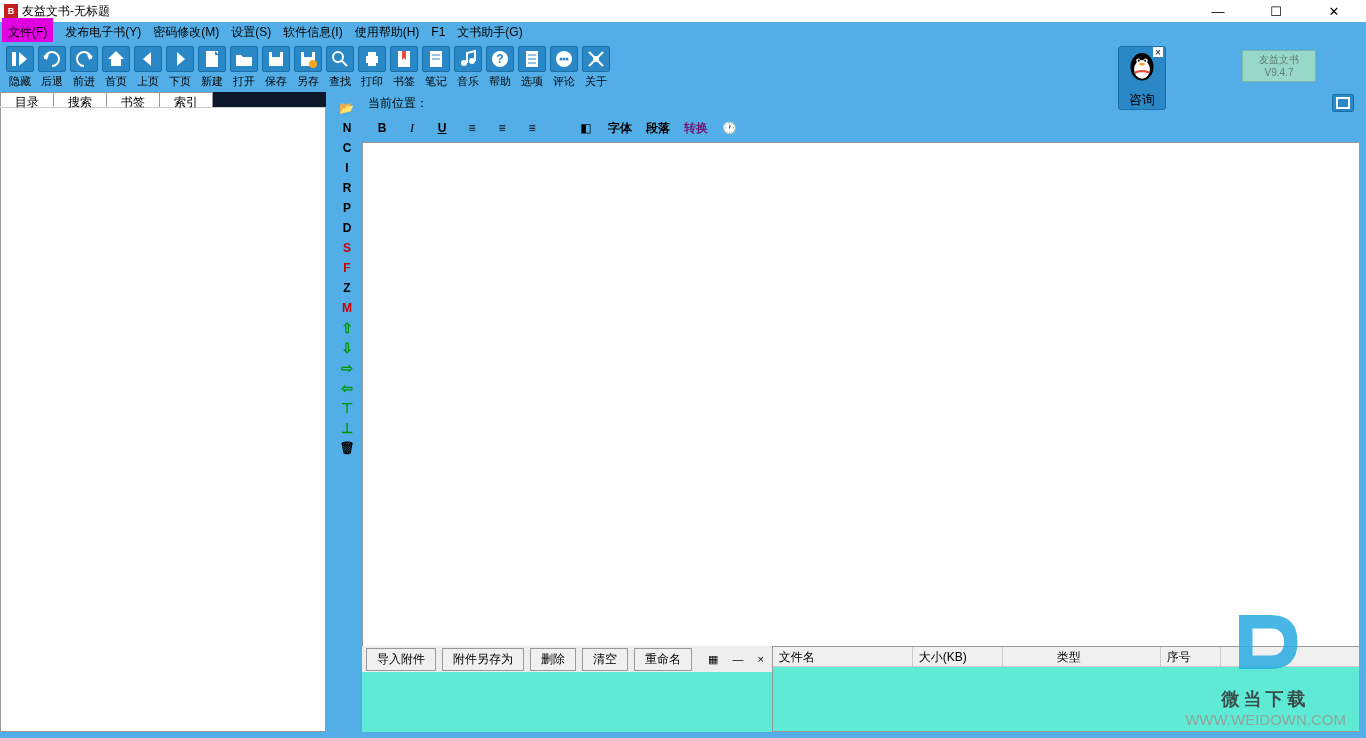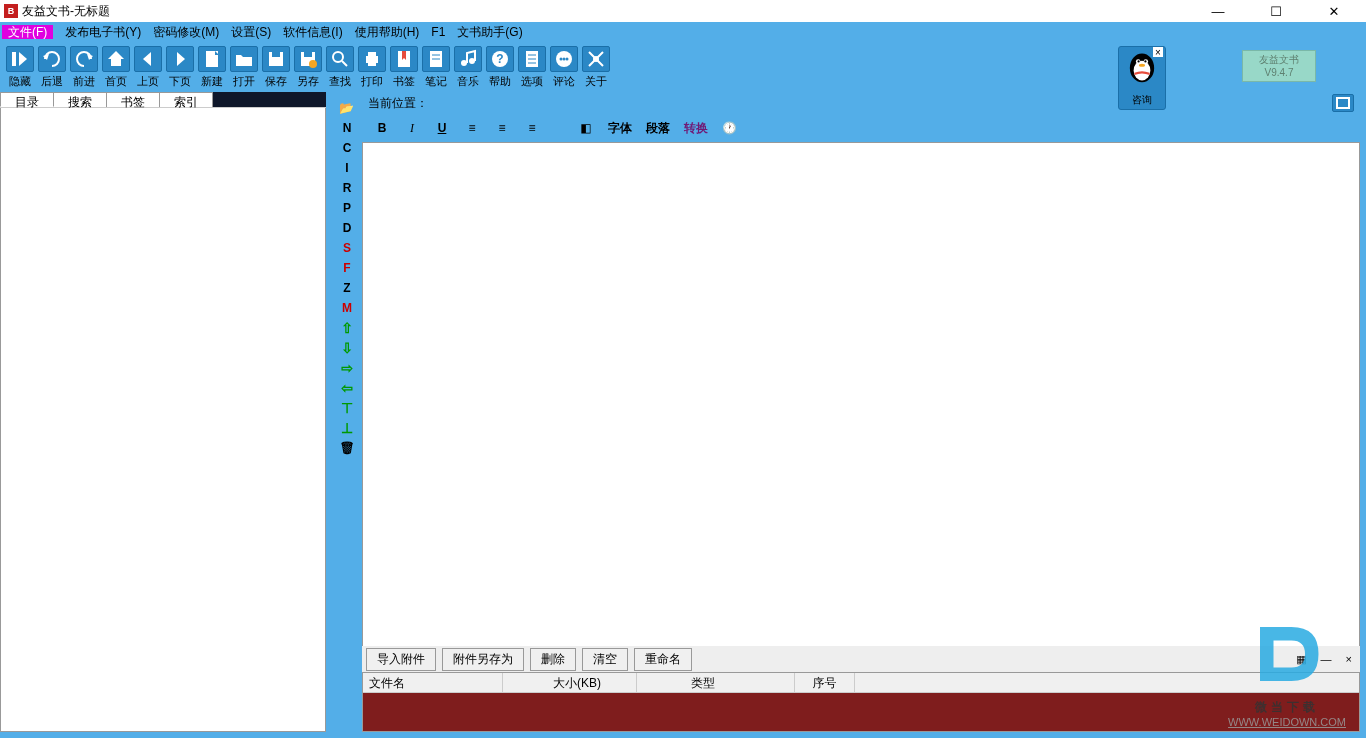--- a/index.html
+++ b/index.html
@@ -3,21 +3,21 @@
 <meta charset="utf-8">
 <style>
 * { margin: 0; padding: 0; box-sizing: border-box; font-family: "Microsoft YaHei", SimSun, sans-serif; }
 body { width: 1366px; height: 738px; background: #fff; overflow: hidden; display: flex; flex-direction: column; }
 .titlebar { height: 22px; background: #fff; display: flex; align-items: center; padding: 0 4px; font-size: 12px; }
 .titlebar-icon { width: 14px; height: 14px; background: #c41e1e; margin-right: 4px; display: inline-flex; align-items: center; justify-content: center; color:#fff; font-size:9px; font-weight:bold;}
 .titlebar-title { flex: 1; }
 .win-controls { display: flex; gap: 18px; padding-right:8px; }
 .win-btn { width: 40px; height: 20px; display:flex; align-items:center; justify-content:center; font-size:13px; cursor:pointer;}
 .menubar { height: 20px; background: #53aee8; display: flex; align-items: center; font-size: 12px; padding-left: 2px; gap: 12px; }
-.menu-first { background: #e000e0; color: #ffffff; padding: 0 6px; height:14px; display:flex; align-items:center;}
+.menu-first { background: #e000e0; color: #000000; padding: 0 6px; height:28px; display:flex; align-items:center;}
 .menu-item { color: #000; cursor: pointer; }
 .toolbar { height: 50px; background: #53aee8; display: flex; align-items: center; padding-left: 4px; position: relative; }
 .tool-btn { width: 32px; display: flex; flex-direction: column; align-items: center; gap: 2px; cursor:pointer; }
 .tool-icon { width: 28px; height: 26px; background: #2b88c6; border: 1px solid #1a6fa8; border-radius: 2px; display:flex; align-items:center; justify-content:center; color:#fff; }
 .tool-label { font-size: 11px; color: #000; }
 .qq-panel { position: absolute; right: 200px; top: 4px; width: 48px; height: 64px; background: #2b88c6; border:1px solid #1a6fa8; border-radius:3px; display:flex; flex-direction:column; align-items:center;}
 .qq-panel .close-x { position:absolute; right:2px; top:0; font-size:10px; color:#000; cursor:pointer; background:#fff; width:10px; height:10px; display:flex;align-items:center;justify-content:center;}
 .version-box { position:absolute; right:50px; top:8px; width:74px; height:32px; background:#98d8c8; border:1px solid #7ab8a8; font-size:10px; color:#5e8070; display:flex; flex-direction:column; align-items:center; justify-content:center; line-height:1.3;}
 .main-area { flex:1; display:flex; min-height:0;}
 .left-panel { width: 332px; display:flex; flex-direction:column; border-right: 6px solid #53aee8; border-bottom:6px solid #53aee8;}
@@ -31,32 +31,32 @@
 .mid-btn.arrow { color:#090; font-size:14px;}
 .right-panel { flex:1; display:flex; flex-direction:column; border-right:6px solid #53aee8; border-bottom:6px solid #53aee8;}
 .location-bar { height:22px; background:#53aee8; display:flex; align-items:center; padding:0 6px; font-size:12px;}
 .location-bar .max-icon { margin-left:auto; width:22px; height:18px; background:#2b88c6; border:1px solid #1a6fa8; border-radius:2px; display:flex;align-items:center;justify-content:center;color:#fff;}
 .editor-toolbar { height:28px; background:#53aee8; display:flex; align-items:center; padding-left:12px; gap:14px; font-size:12px;}
 .ed-btn { cursor:pointer; min-width:16px; text-align:center;}
 .ed-btn.bold { font-weight:bold;}
 .ed-btn.italic { font-style:italic; font-family:serif;}
 .ed-btn.red { color:#701a75; font-weight:bold;}
 .editor-body { flex:1; background:#fff; border:1px solid #999; border-bottom:none;}
-.attach-panel { height:86px; background:#7f1d1d; display:flex; flex-direction:column;}
+.attach-panel { height:86px; background:#5eead4; display:flex; flex-direction:row;}
 .attach-buttons { height:26px; background:#eee; display:flex; align-items:center; padding:2px 4px; gap:6px;}
 .attach-btn { padding:2px 10px; font-size:12px; background:#f0f0f0; border:1px solid #999; cursor:pointer;}
 .attach-buttons .spacer { flex:1;}
 .attach-mini { font-size:11px; cursor:pointer; padding:0 4px;}
 .attach-table { flex:1; border:1px solid #999;}
 .attach-header { height:20px; display:flex; background:#f0f0f0; font-size:12px; border-bottom:1px solid #ccc;}
 .attach-header > div { padding:2px 6px; border-right:1px solid #ccc;}
 .watermark { position:absolute; right:20px; bottom:10px; text-align:center; pointer-events:none; opacity:0.85;}
 .watermark .logo { width:90px; height:90px; margin:0 auto;}
-.watermark .t1 { font-size:12px; font-weight:bold; color:#333; letter-spacing:4px;}
-.watermark .t2 { font-size:11px; color:#999;text-decoration:underline;}
+.watermark .t1 { font-size:18px; font-weight:bold; color:#333; letter-spacing:4px;}
+.watermark .t2 { font-size:15px; color:#999;}
 svg { display:block;}
 </style>
 </head>
 <body>
 
 <div class="titlebar">
   <span class="titlebar-icon">B</span>
   <span class="titlebar-title">友益文书-无标题</span>
   <div class="win-controls">
     <span class="win-btn">—</span>
@@ -259,21 +259,21 @@
     <svg width="38" height="38" viewBox="0 0 100 100">
       <ellipse cx="50" cy="55" rx="32" ry="38" fill="#000"></ellipse>
       <ellipse cx="50" cy="62" rx="22" ry="26" fill="#fff"></ellipse>
       <circle cx="40" cy="38" r="6" fill="#fff"></circle>
         <circle cx="60" cy="38" r="6" fill="#fff"></circle>
       <circle cx="41" cy="38" r="3" fill="#000"></circle>
         <circle cx="59" cy="38" r="3" fill="#000"></circle>
       <ellipse cx="50" cy="48" rx="8" ry="4" fill="#f5a623"></ellipse>
       <path d="M30 68 Q50 60 70 68 L70 74 Q50 66 30 74 Z" fill="#e74c3c"></path>
     </svg>
-    <span style="font-size:10px;color:#000;margin-top:8px;">咨询</span>
+    <span style="font-size:13px;color:#000;margin-top:8px;">咨询</span>
   </div>
   <div class="version-box">
     <span>友益文书</span>
     <span>V9.4.7</span>
   </div>
 </div>
 
 <div class="main-area">
   <div class="left-panel">
     <div class="tabs-row">
@@ -338,23 +338,23 @@
         <button class="attach-btn">清空</button>
         <button class="attach-btn">重命名</button>
         <span class="spacer"></span>
         <span class="attach-mini">▦</span>
         <span class="attach-mini">—</span>
         <span class="attach-mini">×</span>
       </div>
       <div class="attach-table">
         <div class="attach-header">
           <div style="width:140px;">文件名</div>
-          <div style="width:90px;margin-left:44px;">大小(KB)</div>
+          <div style="width:90px;">大小(KB)</div>
           <div style="width:110px;margin-left:48px;">类型</div>
-          <div style="width:60px;text-align:center;">序号</div>
+          <div style="width:60px;">序号</div>
         </div>
       </div>
     </div>
   </div>
 </div>
 
 <div class="watermark">
   <svg class="logo" viewBox="0 0 100 100">
     <path d="M20 20 L20 80 L55 80 Q85 80 85 50 Q85 20 55 20 Z M35 35 L55 35 Q70 35 70 50 Q70 65 55 65 L35 65 Z" fill="#29abe2"></path>
   </svg>

